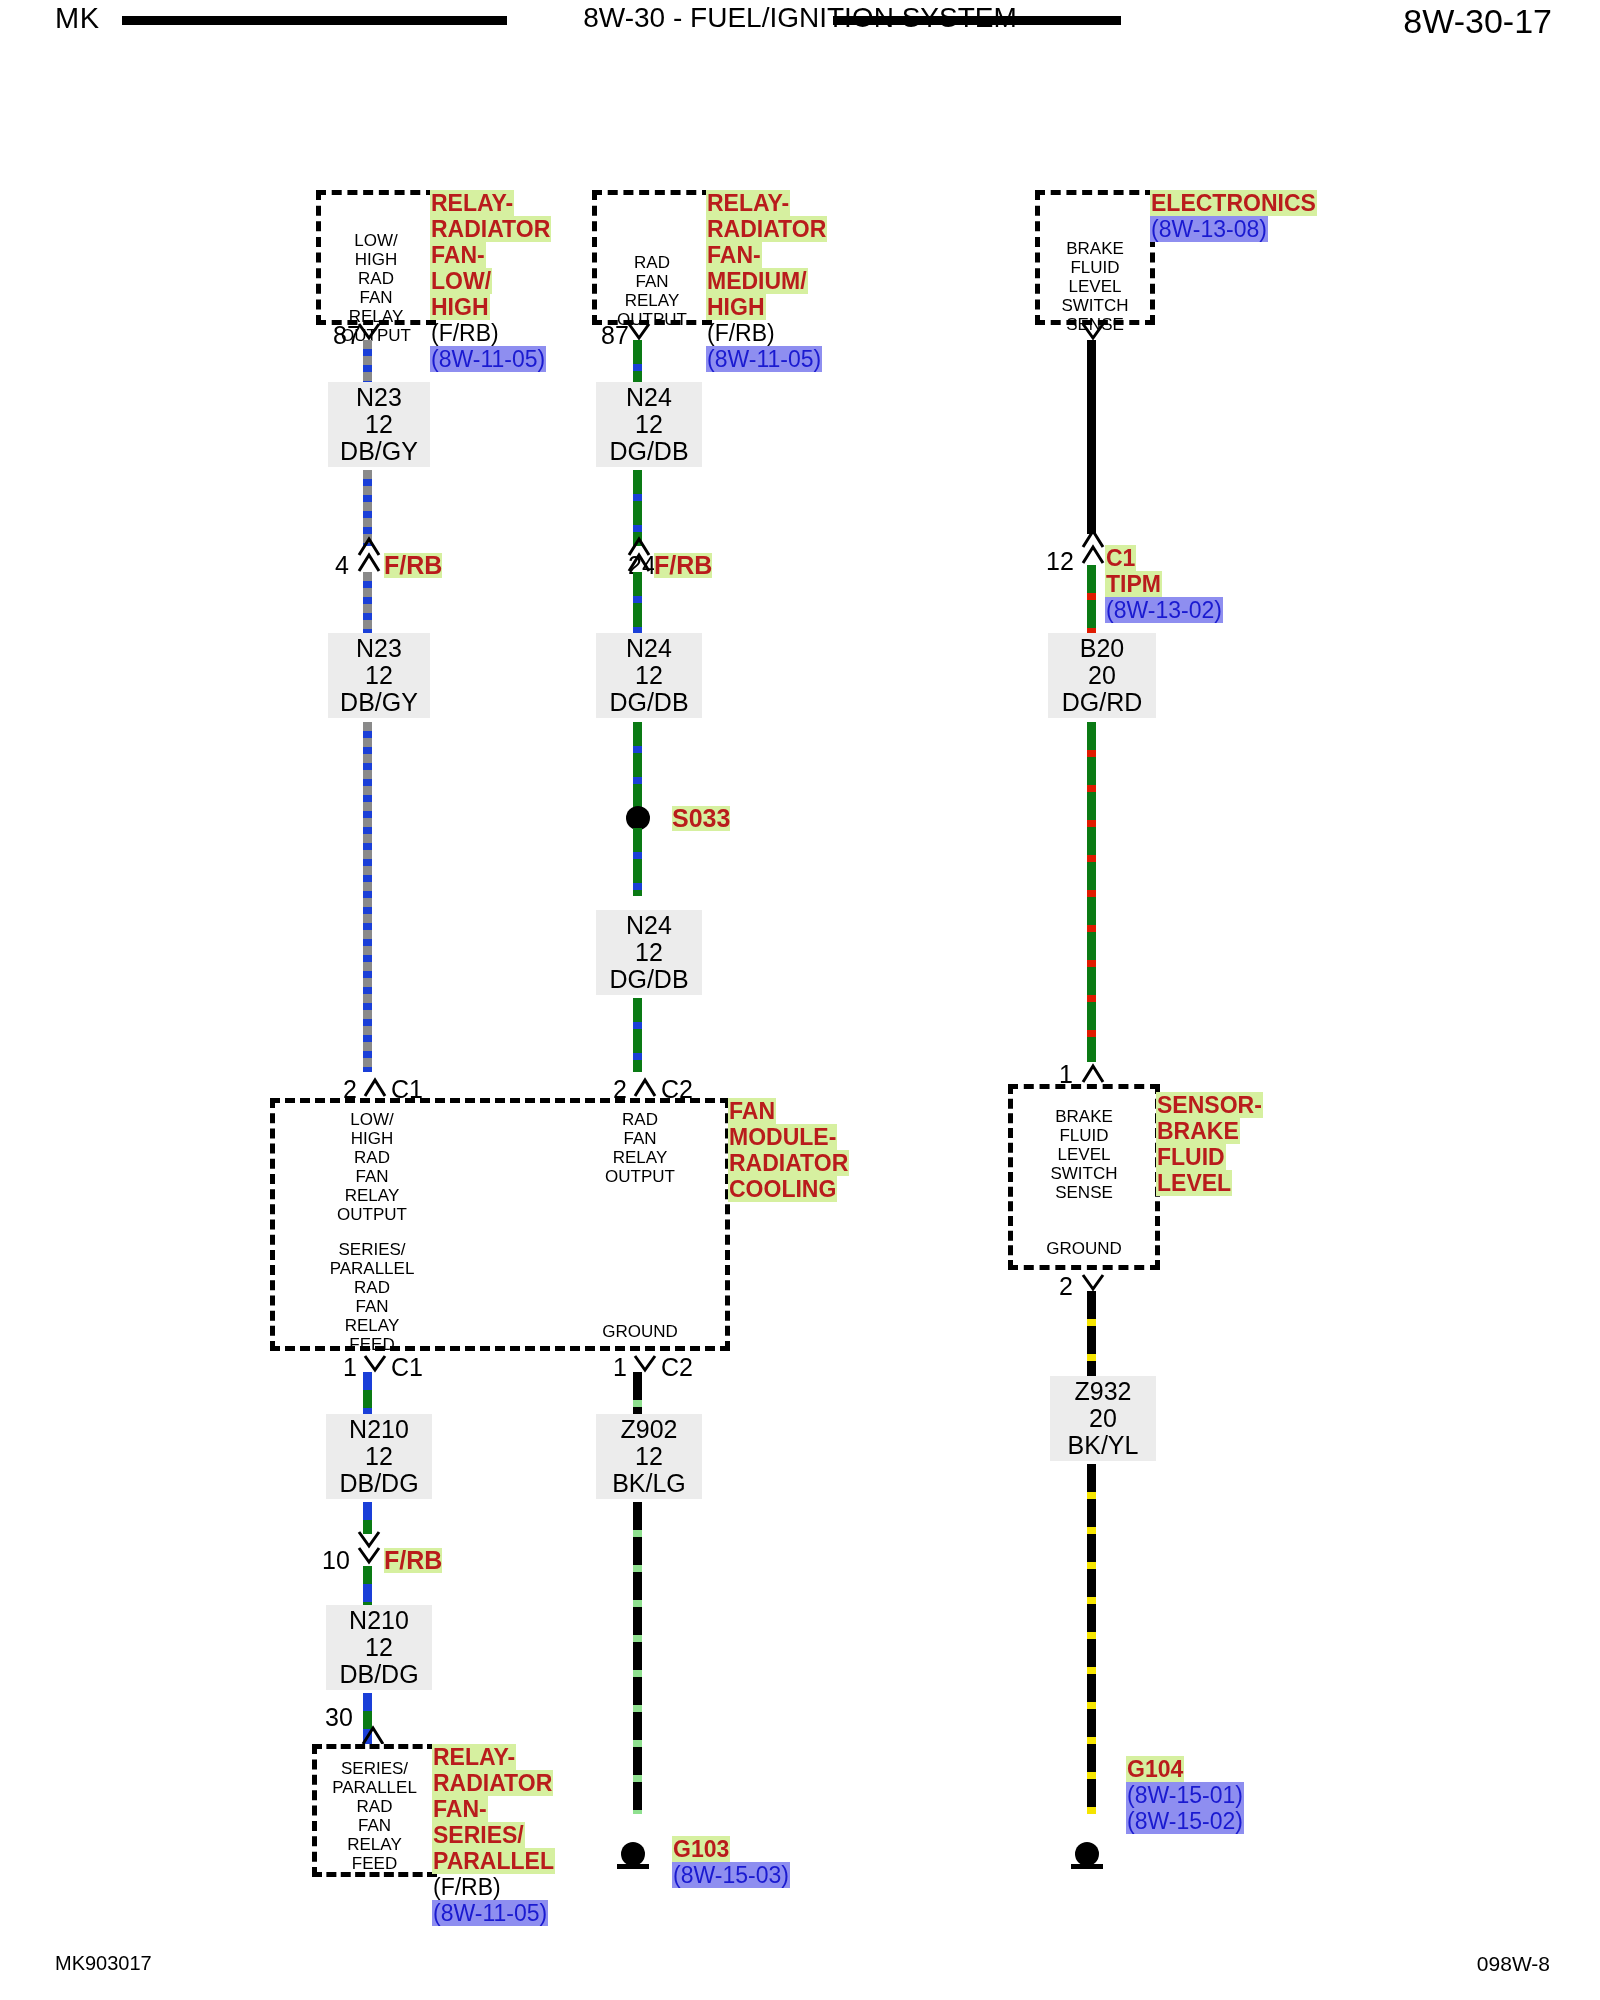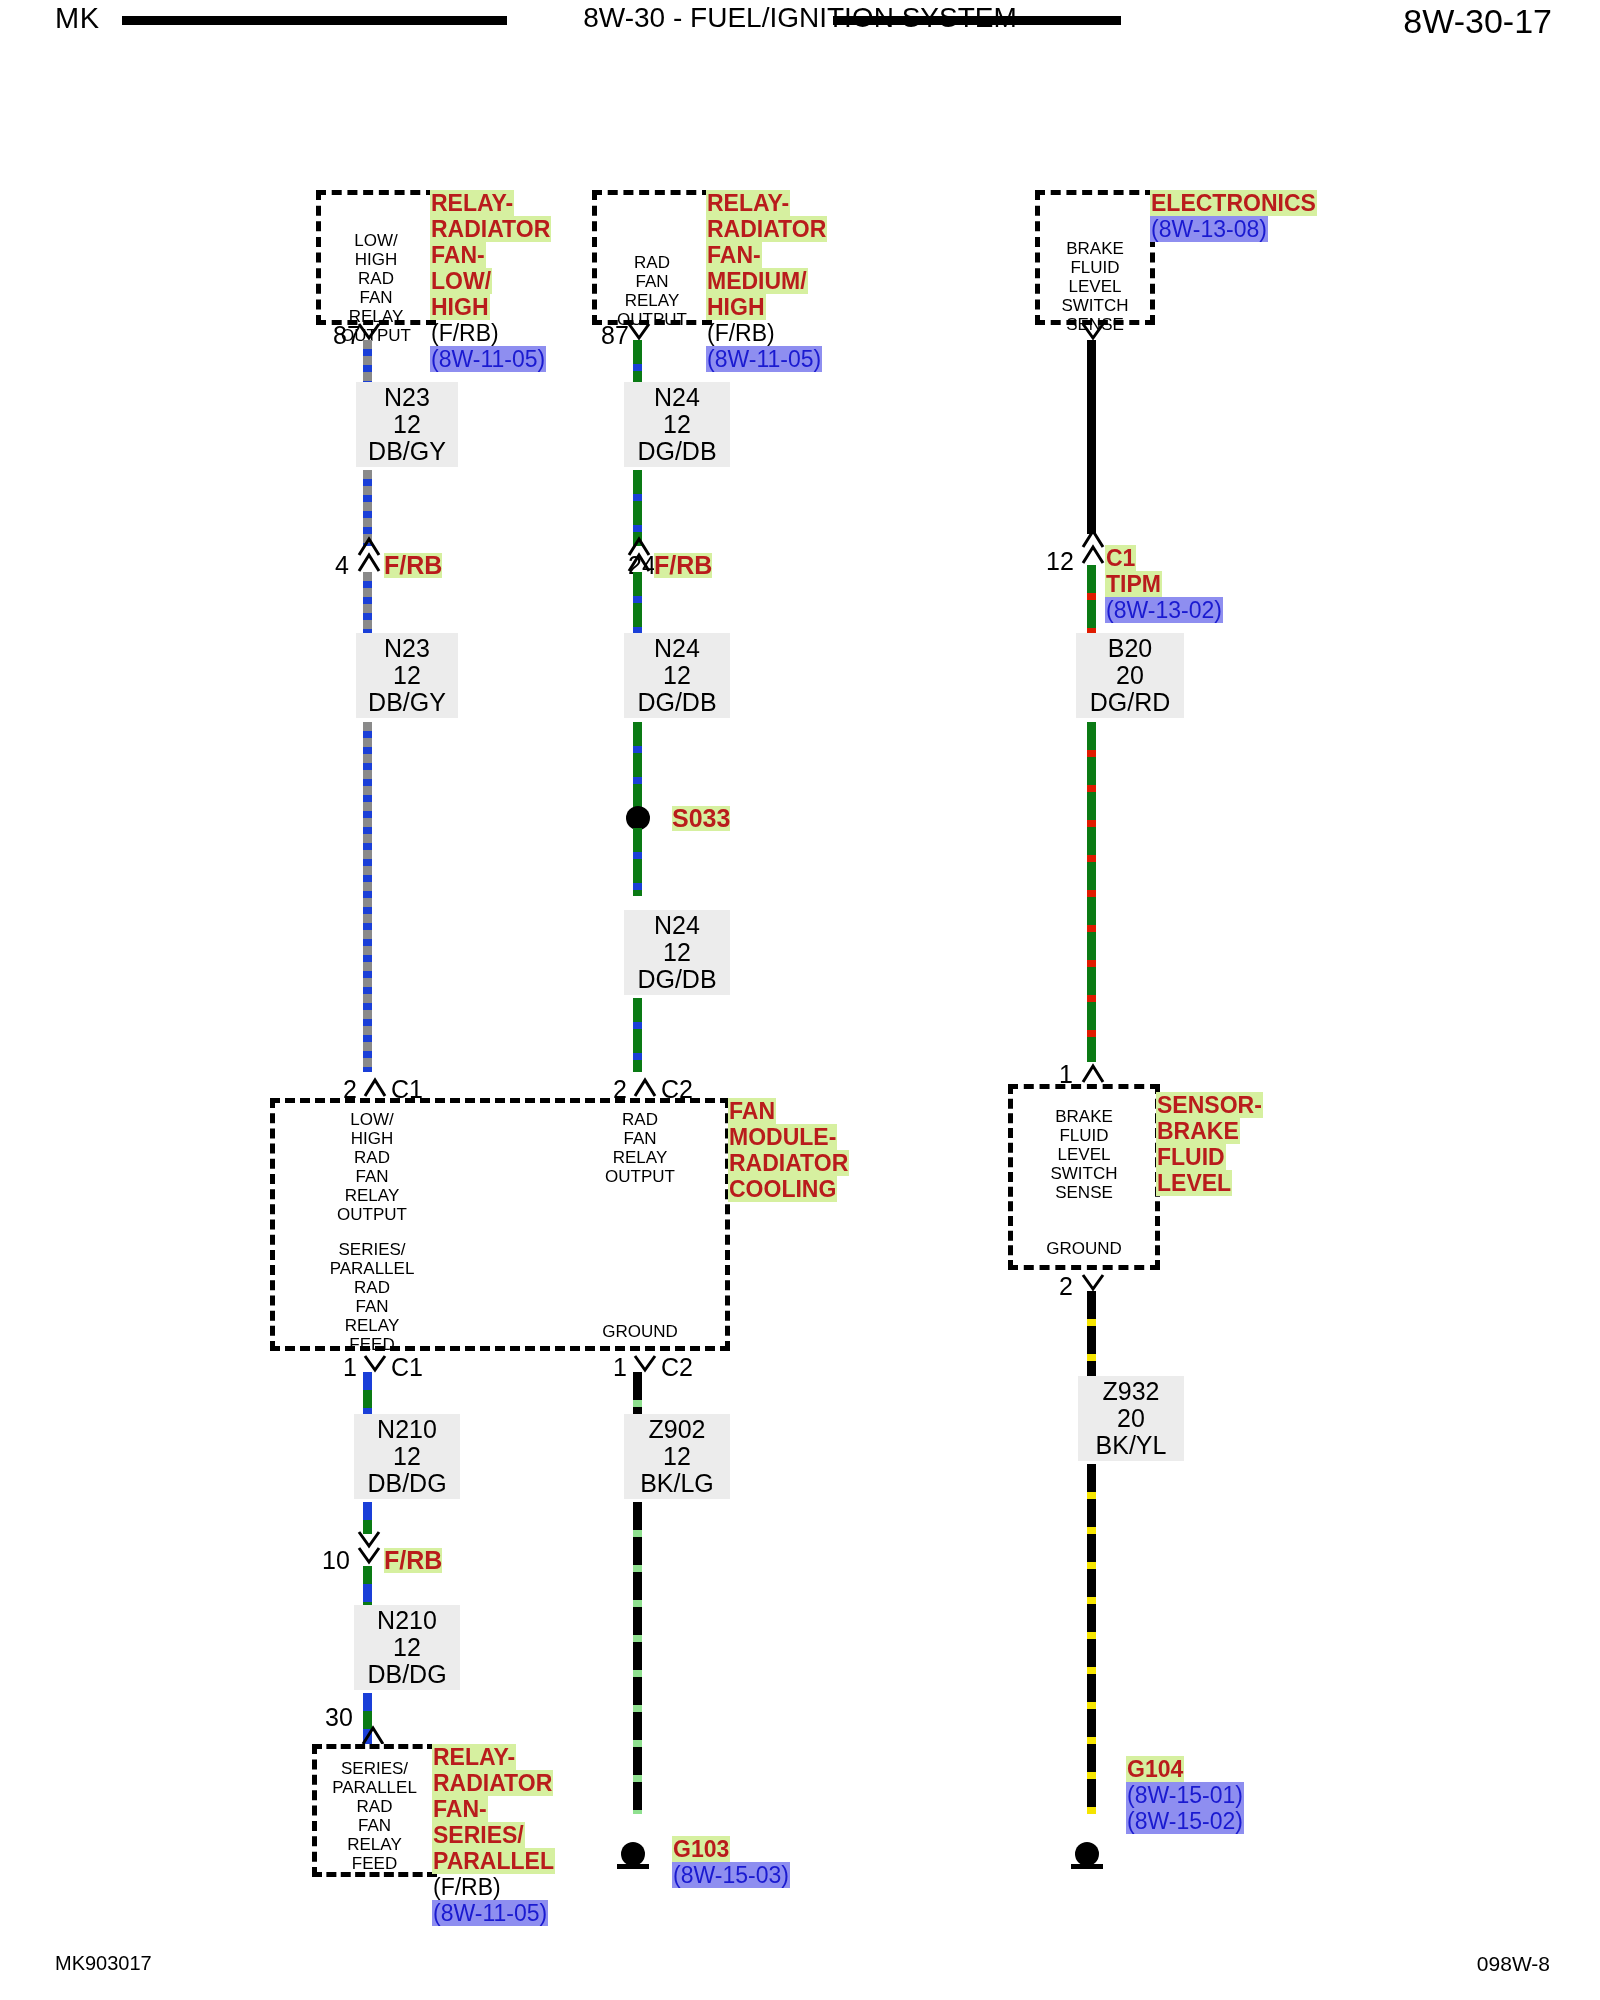--- a/index.html
+++ b/index.html
@@ -25,21 +25,21 @@
   .compblock .ln span{display:inline-block;padding:0 1px;}
 
   
   .dbox{position:absolute;box-sizing:border-box;
         border:5px dashed #000;background:#fff;}
   .dbox .inner{position:absolute;left:0;right:0;text-align:center;
         font-size:17px;line-height:19px;}
 
   
   .wlab{position:absolute;background:#ececec;text-align:center;
-        font-size:25px;line-height:27px;padding:2px 8px;white-space:nowrap;margin-left:28px;}
+        font-size:25px;line-height:27px;padding:2px 8px;white-space:nowrap;}
 
   
   .wire{position:absolute;width:9px;}
 
   
   .pin{position:absolute;font-size:25px;line-height:25px;white-space:nowrap;}
   .small{position:absolute;font-size:17px;line-height:19px;white-space:nowrap;}
 
   
   .arrow{position:absolute;width:26px;height:22px;}

